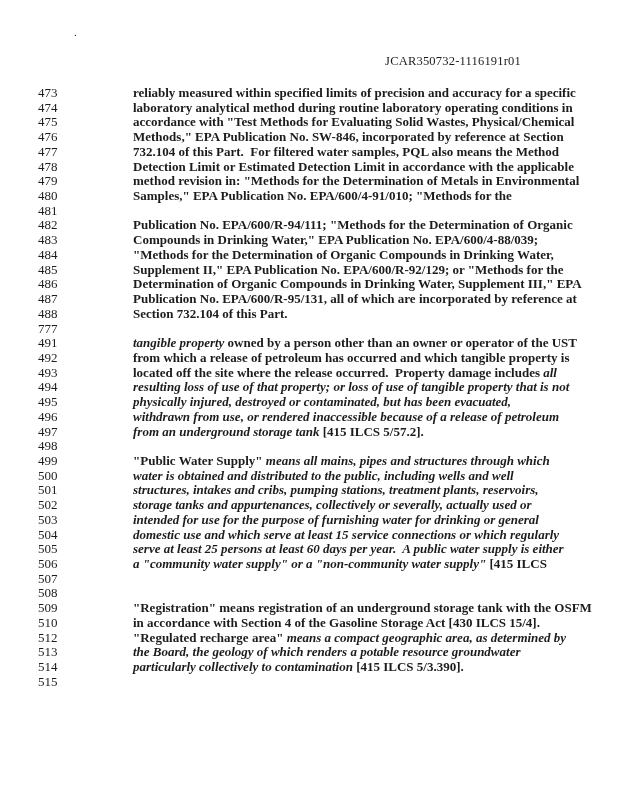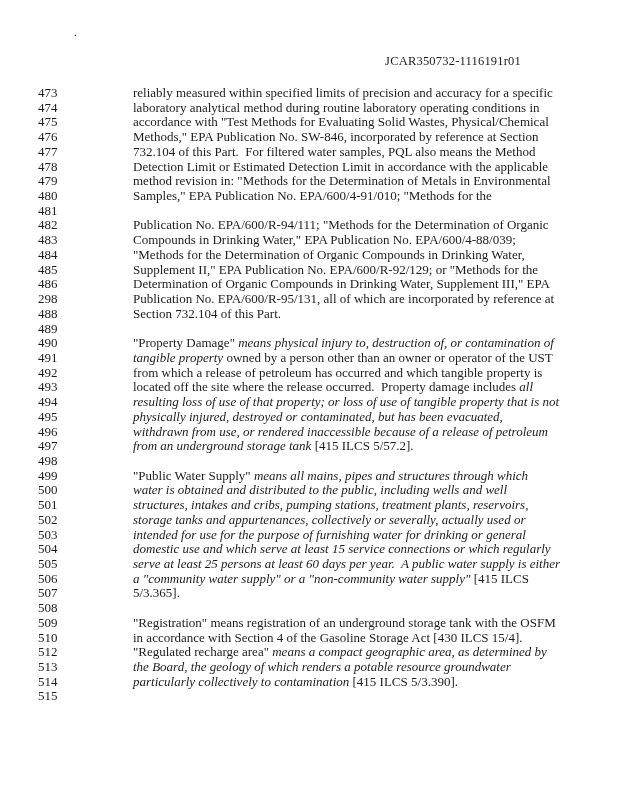--- a/index.html
+++ b/index.html
@@ -43,20 +43,21 @@
     font-size: 13px;
     line-height: 14.72px;
   }
   .line-num {
     width: 95px;
     flex: 0 0 95px;
   }
   .line-text {
     white-space: pre;
     width: 400px;
+    font-weight: bold;
   }
   .seg.italic {
     font-style: italic;
   }
 </style>
 </head>
 <body>
 
 <div class="page">
   <span class="scan-dot">.</span>
@@ -111,34 +112,30 @@
       </div>
       <div class="doc-line">
         <span class="line-num">485</span>
         <span class="line-text"><span class="seg">Supplement II," EPA Publication No. EPA/600/R-92/129; or "Methods for the</span></span>
       </div>
       <div class="doc-line">
         <span class="line-num">486</span>
         <span class="line-text"><span class="seg">Determination of Organic Compounds in Drinking Water, Supplement III," EPA</span></span>
       </div>
       <div class="doc-line">
-        <span class="line-num">298</span>
+        <span class="line-num">487</span>
         <span class="line-text"><span class="seg">Publication No. EPA/600/R-95/131, all of which are incorporated by reference at</span></span>
       </div>
       <div class="doc-line">
         <span class="line-num">488</span>
         <span class="line-text"><span class="seg">Section 732.104 of this Part.</span></span>
       </div>
       <div class="doc-line">
-        <span class="line-num">489</span>
-        <span class="line-text"></span>
-      </div>
-      <div class="doc-line">
-        <span class="line-num">490</span>
-        <span class="line-text"><span class="seg">"Property Damage" </span><span class="seg italic">means physical injury to, destruction of, or contamination of</span></span>
+        <span class="line-num">777</span>
+        <span class="line-text"></span>
       </div>
       <div class="doc-line">
         <span class="line-num">491</span>
         <span class="line-text"><span class="seg italic">tangible property </span><span class="seg">owned by a person other than an owner or operator of the UST</span></span>
       </div>
       <div class="doc-line">
         <span class="line-num">492</span>
         <span class="line-text"><span class="seg">from which a release of petroleum has occurred and which tangible property is</span></span>
       </div>
       <div class="doc-line">
@@ -192,21 +189,20 @@
       <div class="doc-line">
         <span class="line-num">505</span>
         <span class="line-text"><span class="seg italic">serve at least 25 persons at least 60 days per year.  A public water supply is either</span></span>
       </div>
       <div class="doc-line">
         <span class="line-num">506</span>
         <span class="line-text"><span class="seg italic">a "community water supply" or a "non-community water supply" </span><span class="seg">[415 ILCS</span></span>
       </div>
       <div class="doc-line">
         <span class="line-num">507</span>
-        <span class="line-text"><span class="seg">5/3.365].</span></span>
       </div>
       <div class="doc-line">
         <span class="line-num">508</span>
         <span class="line-text"></span>
       </div>
       <div class="doc-line">
         <span class="line-num">509</span>
         <span class="line-text"><span class="seg">"Registration" means registration of an underground storage tank with the OSFM</span></span>
       </div>
       <div class="doc-line">

